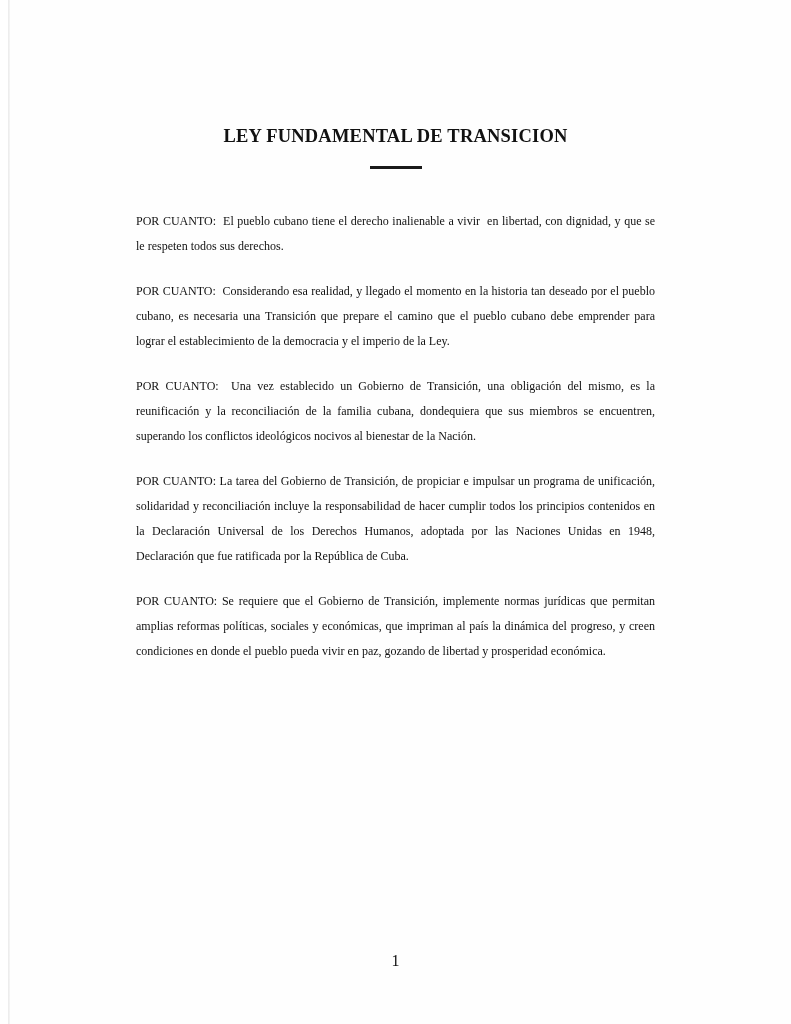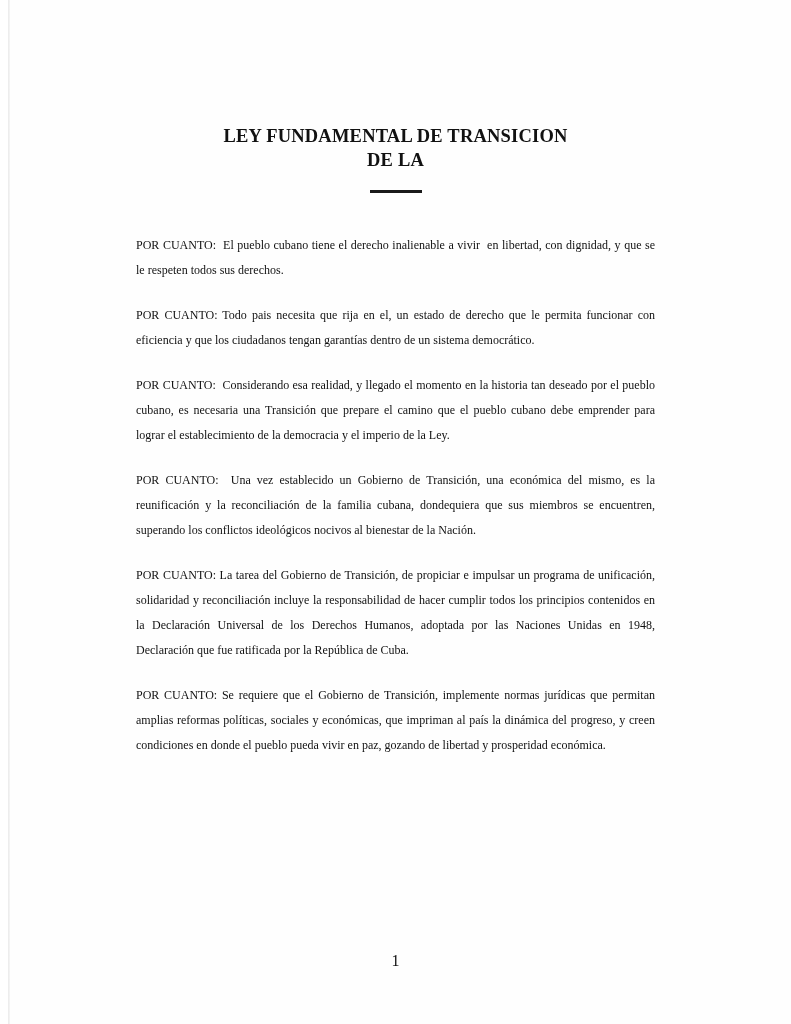--- a/index.html
+++ b/index.html
@@ -94,30 +94,28 @@
 
 <div class="page">
 
   <div class="scan-edge-left2"></div>
   <div class="scan-edge-left"></div>
 
   <div class="content">
 
     <h1 class="doc-title">
       <span class="tline">LEY FUNDAMENTAL DE TRANSICION</span>
-      <span class="tline">DE LA</span>
     </h1>
 
     <div class="title-rule"></div>
 
     <div class="body-block">
       <p class="clause">POR CUANTO:  El pueblo cubano tiene el derecho inalienable a vivir  en libertad, con dignidad, y que se le respeten todos sus derechos.</p>
-      <p class="clause">POR CUANTO: Todo pais necesita que rija en el, un estado de derecho que le permita funcionar con eficiencia y que los ciudadanos tengan garantías dentro de un sistema democrático.</p>
       <p class="clause">POR CUANTO:  Considerando esa realidad, y llegado el momento en la historia tan deseado por el pueblo cubano, es necesaria una Transición que prepare el camino que el pueblo cubano debe emprender para lograr el establecimiento de la democracia y el imperio de la Ley.</p>
-      <p class="clause">POR CUANTO:  Una vez establecido un Gobierno de Transición, una económica del mismo, es la reunificación y la reconciliación de la familia cubana, dondequiera que sus miembros se encuentren, superando los conflictos ideológicos nocivos al bienestar de la Nación.</p>
+      <p class="clause">POR CUANTO:  Una vez establecido un Gobierno de Transición, una obligación del mismo, es la reunificación y la reconciliación de la familia cubana, dondequiera que sus miembros se encuentren, superando los conflictos ideológicos nocivos al bienestar de la Nación.</p>
       <p class="clause">POR CUANTO: La tarea del Gobierno de Transición, de propiciar e impulsar un programa de unificación, solidaridad y reconciliación incluye la responsabilidad de hacer cumplir todos los principios contenidos en la Declaración Universal de los Derechos Humanos, adoptada por las Naciones Unidas en 1948, Declaración que fue ratificada por la República de Cuba.</p>
       <p class="clause">POR CUANTO: Se requiere que el Gobierno de Transición, implemente normas jurídicas que permitan amplias reformas políticas, sociales y económicas, que impriman al país la dinámica del progreso, y creen condiciones en donde el pueblo pueda vivir en paz, gozando de libertad y prosperidad económica.</p>
     </div>
 
   </div>
 
   <div class="page-number">1</div>
 
 </div>
 

